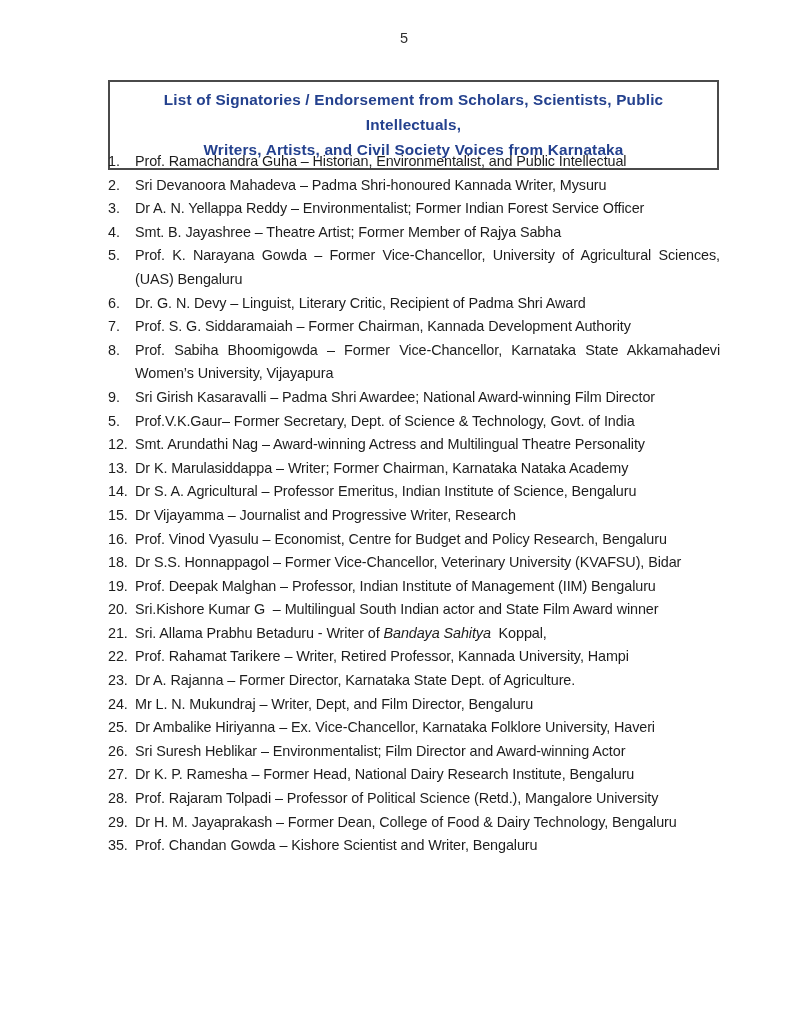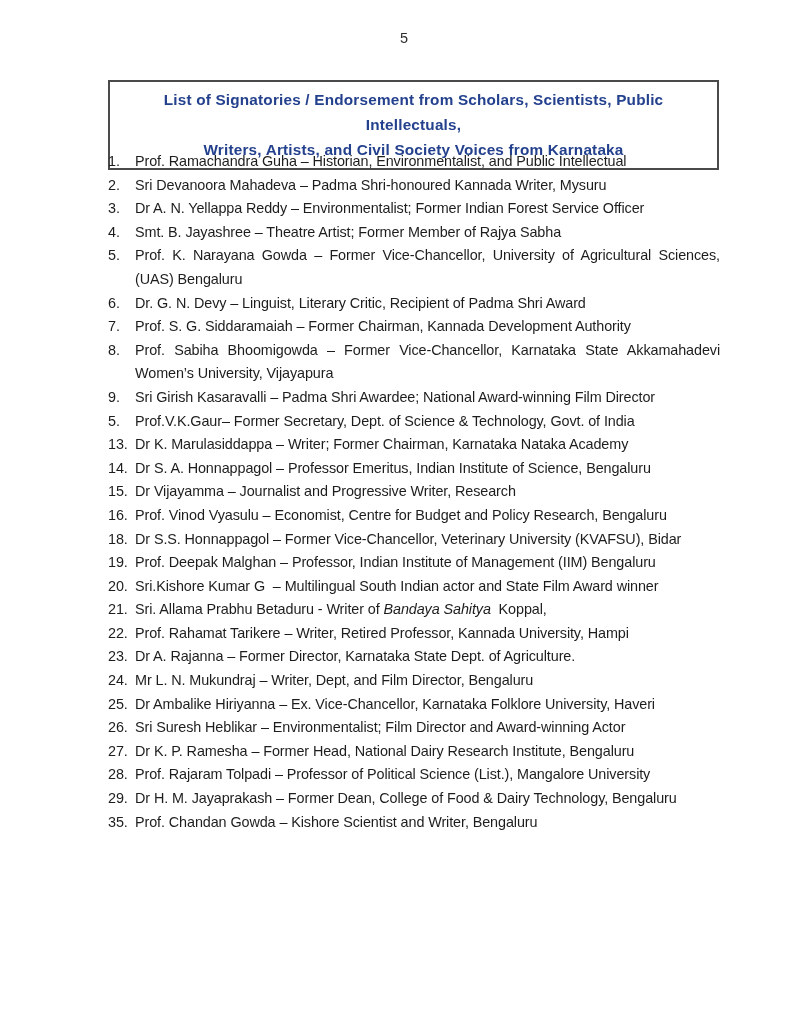--- a/index.html
+++ b/index.html
@@ -80,31 +80,32 @@
       <li><span class="item-num">1.</span><span class="s-name">Prof. Ramachandra Guha</span><span class="s-sep"> – </span><span><span>Historian, Environmentalist, and Public Intellectual</span></span></li>
       <li><span class="item-num">2.</span><span class="s-name">Sri Devanoora Mahadeva</span><span class="s-sep"> – </span><span><span>Padma Shri-honoured Kannada Writer, Mysuru</span></span></li>
       <li><span class="item-num">3.</span><span class="s-name">Dr A. N. Yellappa Reddy</span><span class="s-sep"> – </span><span><span>Environmentalist; Former Indian Forest Service Officer</span></span></li>
       <li><span class="item-num">4.</span><span class="s-name">Smt. B. Jayashree</span><span class="s-sep"> – </span><span><span>Theatre Artist; Former Member of Rajya Sabha</span></span></li>
       <li><span class="item-num">5.</span><span class="s-name">Prof. K. Narayana Gowda</span><span class="s-sep"> – </span><span><span>Former Vice-Chancellor, University of Agricultural Sciences, (UAS) Bengaluru</span></span></li>
       <li><span class="item-num">6.</span><span class="s-name">Dr. G. N. Devy</span><span class="s-sep"> – </span><span><span>Linguist, Literary Critic, Recipient of Padma Shri Award</span></span></li>
       <li><span class="item-num">7.</span><span class="s-name">Prof. S. G. Siddaramaiah</span><span class="s-sep"> – </span><span><span>Former Chairman, Kannada Development Authority</span></span></li>
       <li><span class="item-num">8.</span><span class="s-name">Prof. Sabiha Bhoomigowda</span><span class="s-sep"> – </span><span><span>Former Vice-Chancellor, Karnataka State Akkamahadevi Women’s University, Vijayapura</span></span></li>
       <li><span class="item-num">9.</span><span class="s-name">Sri Girish Kasaravalli</span><span class="s-sep"> – </span><span><span>Padma Shri Awardee; National Award-winning Film Director</span></span></li>
       <li><span class="item-num">5.</span><span class="s-name">Prof.V.K.Gaur</span><span class="s-sep">– </span><span><span>Former Secretary, Dept. of Science &amp; Technology, Govt. of India</span></span></li>
+      <li><span class="item-num">12.</span><span class="s-name">Smt. Arundathi Nag</span><span class="s-sep"> – </span><span><span>Award-winning Actress and Multilingual Theatre Personality</span></span></li>
       <li><span class="item-num">13.</span><span class="s-name">Dr K. Marulasiddappa</span><span class="s-sep"> – </span><span><span>Writer; Former Chairman, Karnataka Nataka Academy</span></span></li>
-      <li><span class="item-num">14.</span><span class="s-name">Dr S. A. Honnappagol</span><span class="s-sep"> – </span><span><span>Professor Emeritus, Indian Institute of Science, Bengaluru</span></span></li>
+      <li><span class="item-num">14.</span><span class="s-name">Dr S. A. Agricultural</span><span class="s-sep"> – </span><span><span>Professor Emeritus, Indian Institute of Science, Bengaluru</span></span></li>
       <li><span class="item-num">15.</span><span class="s-name">Dr Vijayamma</span><span class="s-sep"> – </span><span><span>Journalist and Progressive Writer, Research</span></span></li>
       <li><span class="item-num">16.</span><span class="s-name">Prof. Vinod Vyasulu</span><span class="s-sep"> – </span><span><span>Economist, Centre for Budget and Policy Research, Bengaluru</span></span></li>
       <li><span class="item-num">18.</span><span class="s-name">Dr S.S. Honnappagol</span><span class="s-sep"> – </span><span><span>Former Vice-Chancellor, Veterinary University (KVAFSU), Bidar</span></span></li>
       <li><span class="item-num">19.</span><span class="s-name">Prof. Deepak Malghan</span><span class="s-sep"> – </span><span><span>Professor, Indian Institute of Management (IIM) Bengaluru</span></span></li>
       <li><span class="item-num">20.</span><span class="s-name">Sri.Kishore Kumar G</span><span class="s-sep"> &nbsp;– </span><span><span>Multilingual South Indian actor and State Film Award winner</span></span></li>
       <li><span class="item-num">21.</span><span class="s-name">Sri. Allama Prabhu Betaduru</span><span class="s-sep"> - </span><span><span>Writer of </span><span class="seg-italic">Bandaya Sahitya</span><span> &nbsp;Koppal,</span></span></li>
       <li><span class="item-num">22.</span><span class="s-name">Prof. Rahamat Tarikere</span><span class="s-sep"> – </span><span><span>Writer, Retired Professor, Kannada University, Hampi</span></span></li>
       <li><span class="item-num">23.</span><span class="s-name">Dr A. Rajanna</span><span class="s-sep"> – </span><span><span>Former Director, Karnataka State Dept. of Agriculture.</span></span></li>
       <li><span class="item-num">24.</span><span class="s-name">Mr L. N. Mukundraj</span><span class="s-sep"> – </span><span><span>Writer, Dept, and Film Director, Bengaluru</span></span></li>
       <li><span class="item-num">25.</span><span class="s-name">Dr Ambalike Hiriyanna</span><span class="s-sep"> – </span><span><span>Ex. Vice-Chancellor, Karnataka Folklore University, Haveri</span></span></li>
       <li><span class="item-num">26.</span><span class="s-name">Sri Suresh Heblikar</span><span class="s-sep"> – </span><span><span>Environmentalist; Film Director and Award-winning Actor</span></span></li>
       <li><span class="item-num">27.</span><span class="s-name">Dr K. P. Ramesha</span><span class="s-sep"> – </span><span><span>Former Head, National Dairy Research Institute, Bengaluru</span></span></li>
-      <li><span class="item-num">28.</span><span class="s-name">Prof. Rajaram Tolpadi</span><span class="s-sep"> – </span><span><span>Professor of Political Science (List.), Mangalore University</span></span></li>
+      <li><span class="item-num">28.</span><span class="s-name">Prof. Rajaram Tolpadi</span><span class="s-sep"> – </span><span><span>Professor of Political Science (Retd.), Mangalore University</span></span></li>
       <li><span class="item-num">29.</span><span class="s-name">Dr H. M. Jayaprakash</span><span class="s-sep"> – </span><span><span>Former Dean, College of Food &amp; Dairy Technology, Bengaluru</span></span></li>
       <li><span class="item-num">35.</span><span class="s-name">Prof. Chandan Gowda</span><span class="s-sep"> – </span><span><span>Kishore Scientist and Writer, Bengaluru</span></span></li>
     </ol>
 </div>
 
 </body></html>

